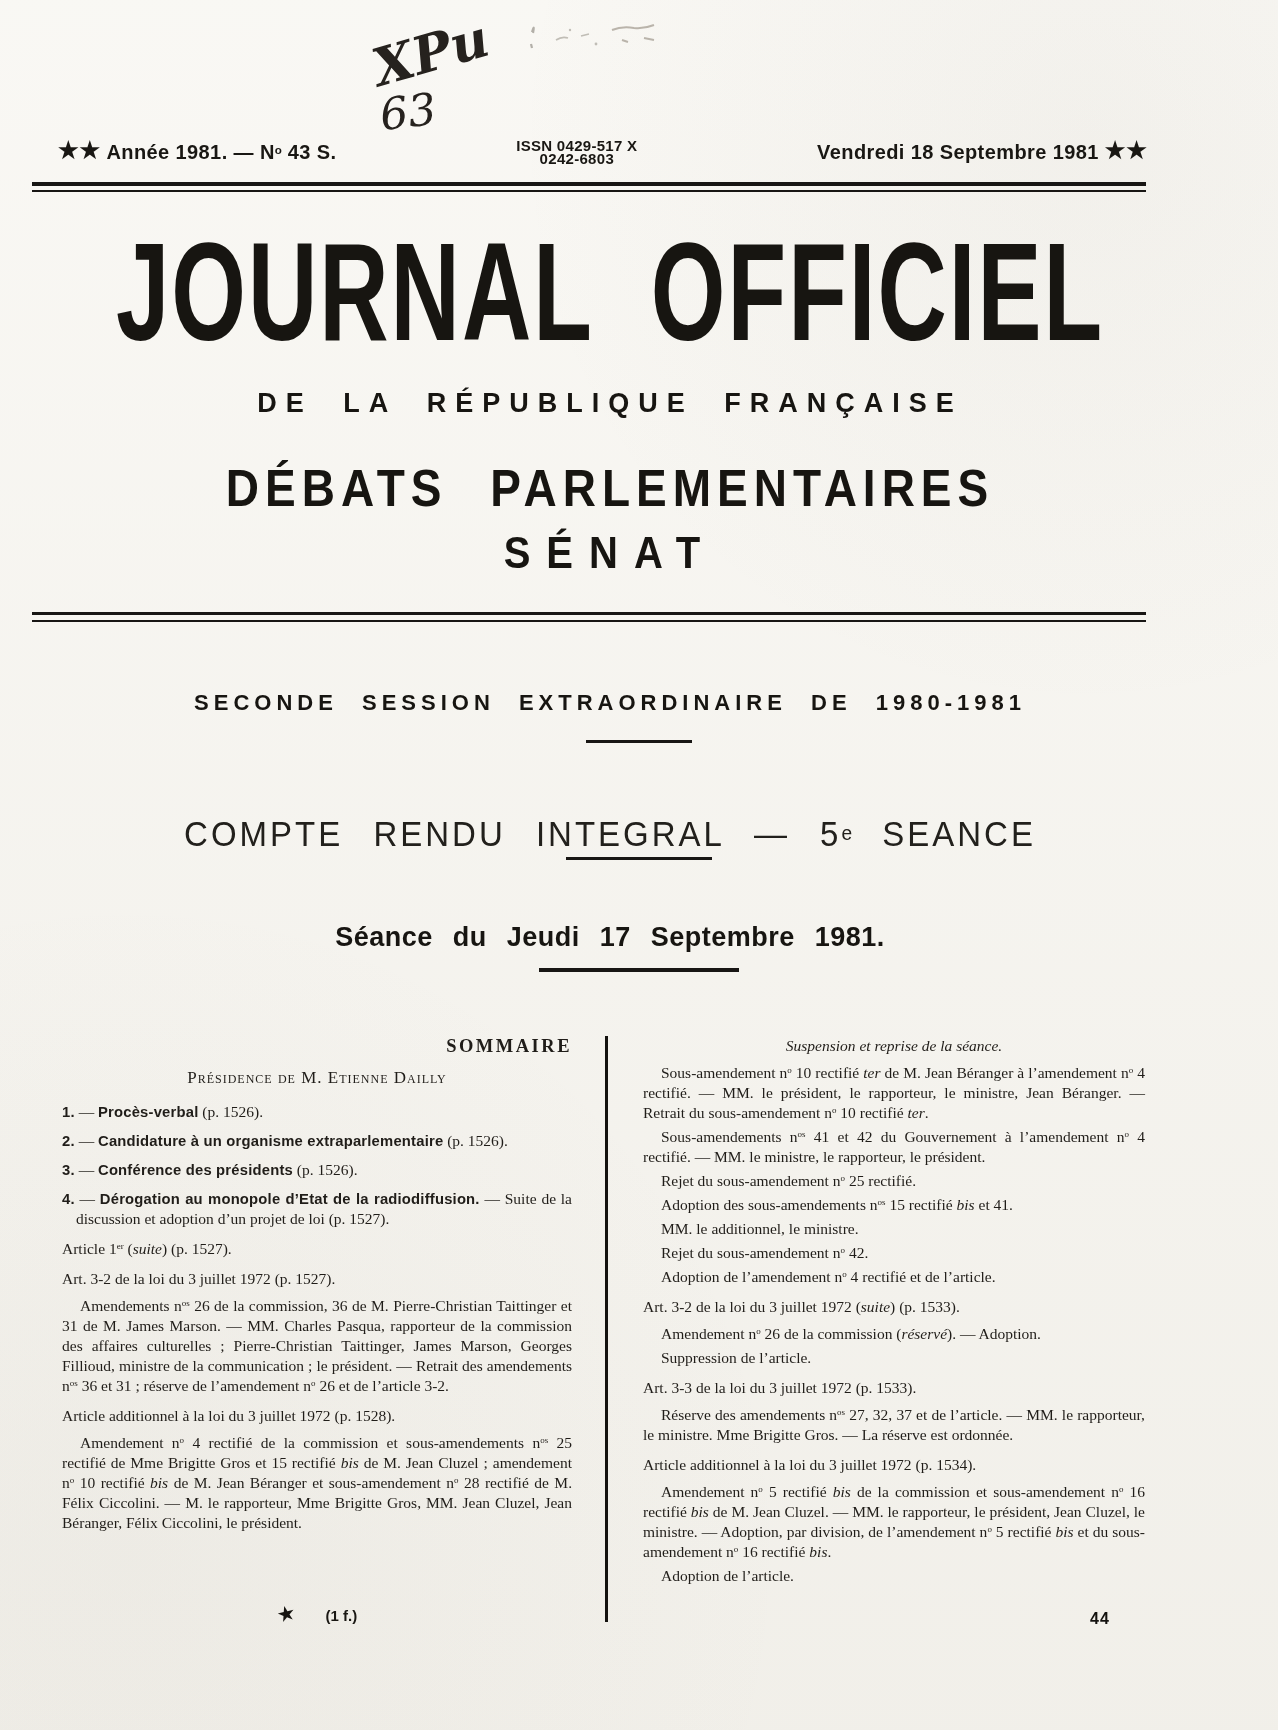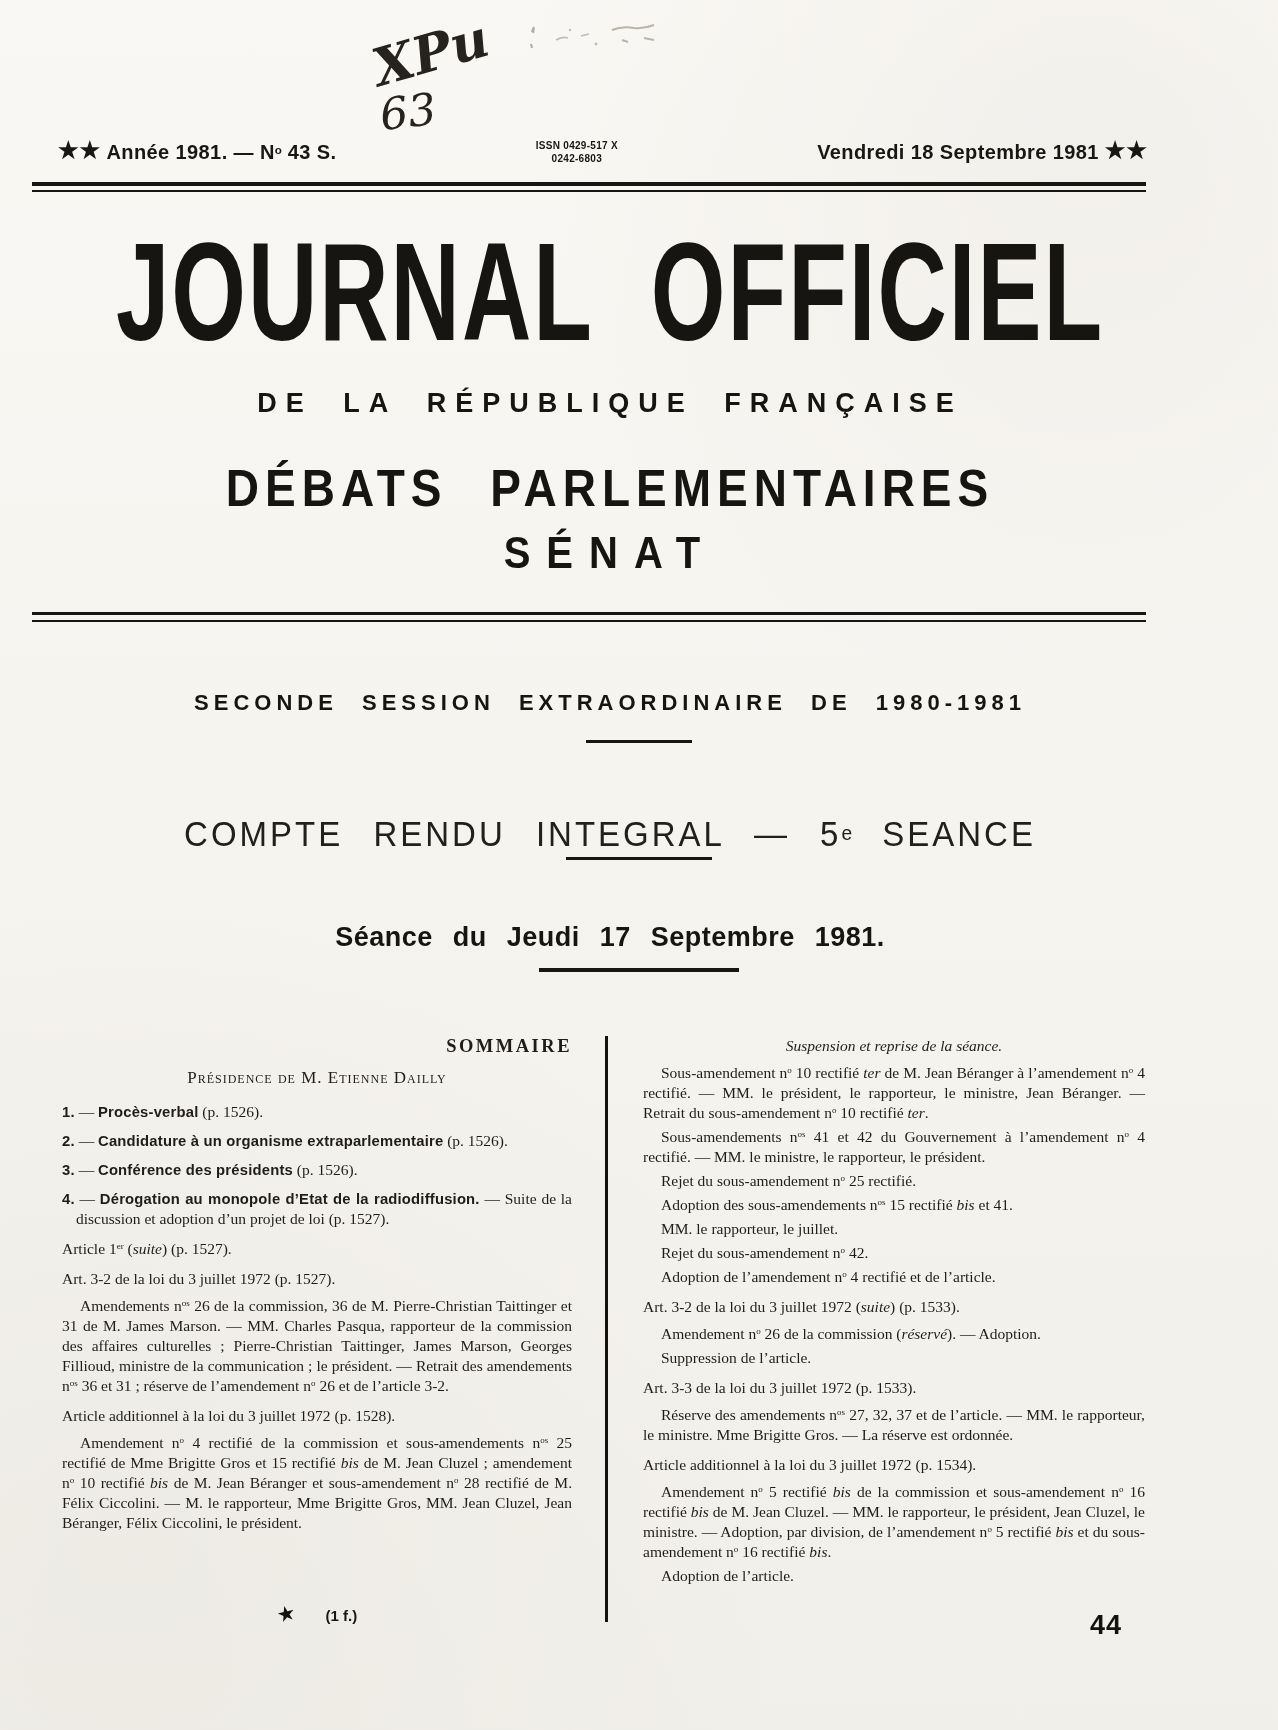--- a/index.html
+++ b/index.html
@@ -16,21 +16,21 @@
   
   .hw{position:absolute; color:#26221e; font-family:"DejaVu Serif", serif; font-style:italic;}
   .hw-mark{left:372px; top:22px; font-size:52px; transform:rotate(-16deg); font-weight:600;}
   .hw-num{left:380px; top:86px; font-size:44px; transform:rotate(-7deg);}
   .smudge{position:absolute; left:526px; top:18px; opacity:.5; filter:blur(.6px);}
   
   .masthead{position:absolute; left:58px; top:138px; width:1090px; display:flex; justify-content:space-between; align-items:flex-start;
     font-family:"Liberation Sans", sans-serif; font-weight:700; font-size:20px; letter-spacing:.4px; color:#191713;}
   .stars{font-size:23px; letter-spacing:1px; position:relative; top:-1px;}
   .m-left,.m-right{white-space:nowrap;}
-  .m-issn{font-size:10px; line-height:13px; text-align:center; font-weight:700; letter-spacing:.3px; padding-top:1px;}
+  .m-issn{font-size:15px; line-height:13px; text-align:center; font-weight:700; letter-spacing:.3px; padding-top:1px;}
   .rule{position:absolute; background:#181614;}
   .rh1{left:32px; top:182px; width:1114px; height:4px;}
   .rh2{left:32px; top:190px; width:1114px; height:2px;}
   .rm1{left:32px; top:612px; width:1114px; height:3px;}
   .rm2{left:32px; top:620px; width:1114px; height:2px;}
   
   .centerbox{position:absolute; left:40px; width:1140px; text-align:center; font-family:"Liberation Sans", sans-serif; color:#171511;}
   .title-main{top:212px; font-size:96px; font-weight:700; letter-spacing:2px; word-spacing:30px; transform:scaleY(1.45); transform-origin:center top; white-space:nowrap;}
   .title-sub{top:388px; font-size:27px; font-weight:700; letter-spacing:9px; word-spacing:14px;}
   .title-debats{top:458px; font-size:46px; font-weight:700; letter-spacing:6px; word-spacing:24px; transform:scaleY(1.12); transform-origin:center top;}
@@ -52,21 +52,21 @@
   .blk{margin:0 0 4px; text-indent:18px;}
   .blk.item{text-indent:-14px; padding-left:14px; margin-bottom:9px;}
   .blk.heading{text-align:left; text-indent:0; margin:10px 0 7px;}
   .blk.italic-center{text-align:center; font-style:italic; text-indent:0; margin:0 0 7px;}
   .bs{font-family:"Liberation Sans", sans-serif; font-weight:700; font-size:14.8px; letter-spacing:.2px;}
   sup{font-size:58%; line-height:0; vertical-align:5px; letter-spacing:0;}
   
   .footnote{position:absolute; left:62px; top:1602px; width:510px; text-align:center;}
   .fstar{display:inline-block; transform:rotate(-14deg); font-size:21px; color:#15130f; margin-right:26px;}
   .fnote{font-family:"Liberation Sans", sans-serif; font-weight:700; font-size:15px; color:#191713;}
-  .pageno{position:absolute; left:1090px; top:1610px; font-family:"Liberation Sans", sans-serif; font-weight:700; font-size:27px; letter-spacing:1px; color:#14120f;text-align:center;}
+  .pageno{position:absolute; left:1090px; top:1610px; font-family:"Liberation Sans", sans-serif; font-weight:700; font-size:16px; letter-spacing:1px; color:#14120f;text-align:center;}
 </style>
 </head>
 <body>
 
 <div class="page">
 
   <div class="hw hw-mark">XPu</div>
   <div class="hw hw-num">63</div>
 
   <svg class="smudge" width="150" height="40" viewBox="0 0 150 40">
@@ -129,21 +129,21 @@
   </div>
 
   <div class="divider"></div>
 
   <div class="col col-right" id="right-blocks">
       <p class="blk italic-center">Suspension et reprise de la séance.</p>
       <p class="blk para">Sous-amendement n<sup>o</sup> 10 rectifié <i>ter</i> de M. Jean Béranger à l’amendement n<sup>o</sup> 4 rectifié. — MM. le président, le rapporteur, le ministre, Jean Béranger. — Retrait du sous-amendement n<sup>o</sup> 10 rectifié <i>ter</i>.</p>
       <p class="blk para">Sous-amendements n<sup>os</sup> 41 et 42 du Gouvernement à l’amendement n<sup>o</sup> 4 rectifié. — MM. le ministre, le rapporteur, le président.</p>
       <p class="blk para">Rejet du sous-amendement n<sup>o</sup> 25 rectifié.</p>
       <p class="blk para">Adoption des sous-amendements n<sup>os</sup> 15 rectifié <i>bis</i> et 41.</p>
-      <p class="blk para">MM. le rapporteur, le juillet.</p>
+      <p class="blk para">MM. le additionnel, le ministre.</p>
       <p class="blk para">Rejet du sous-amendement n<sup>o</sup> 42.</p>
       <p class="blk para">Adoption de l’amendement n<sup>o</sup> 4 rectifié et de l’article.</p>
       <p class="blk heading">Art. 3-2 de la loi du 3 juillet 1972 (<i>suite</i>) (p. 1533).</p>
       <p class="blk para">Amendement n<sup>o</sup> 26 de la commission (<i>réservé</i>). — Adoption.</p>
       <p class="blk para">Suppression de l’article.</p>
       <p class="blk heading">Art. 3-3 de la loi du 3 juillet 1972 (p. 1533).</p>
       <p class="blk para">Réserve des amendements n<sup>os</sup> 27, 32, 37 et de l’article. — MM. le rapporteur, le ministre. Mme Brigitte Gros. — La réserve est ordonnée.</p>
       <p class="blk heading">Article additionnel à la loi du 3 juillet 1972 (p. 1534).</p>
       <p class="blk para">Amendement n<sup>o</sup> 5 rectifié <i>bis</i> de la commission et sous-amendement n<sup>o</sup> 16 rectifié <i>bis</i> de M. Jean Cluzel. — MM. le rapporteur, le président, Jean Cluzel, le ministre. — Adoption, par division, de l’amendement n<sup>o</sup> 5 rectifié <i>bis</i> et du sous-amendement n<sup>o</sup> 16 rectifié <i>bis</i>.</p>
       <p class="blk para">Adoption de l’article.</p>

